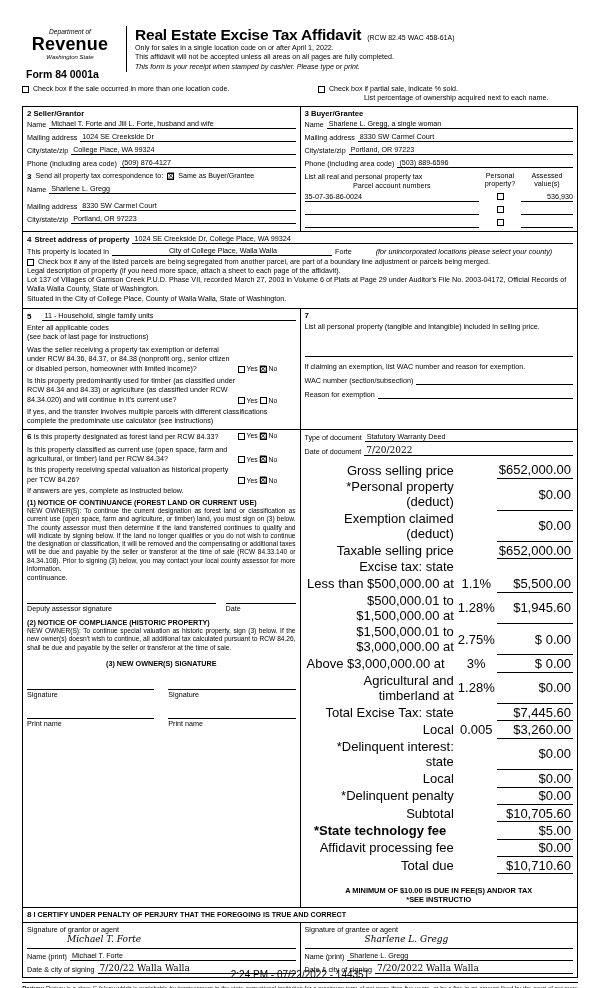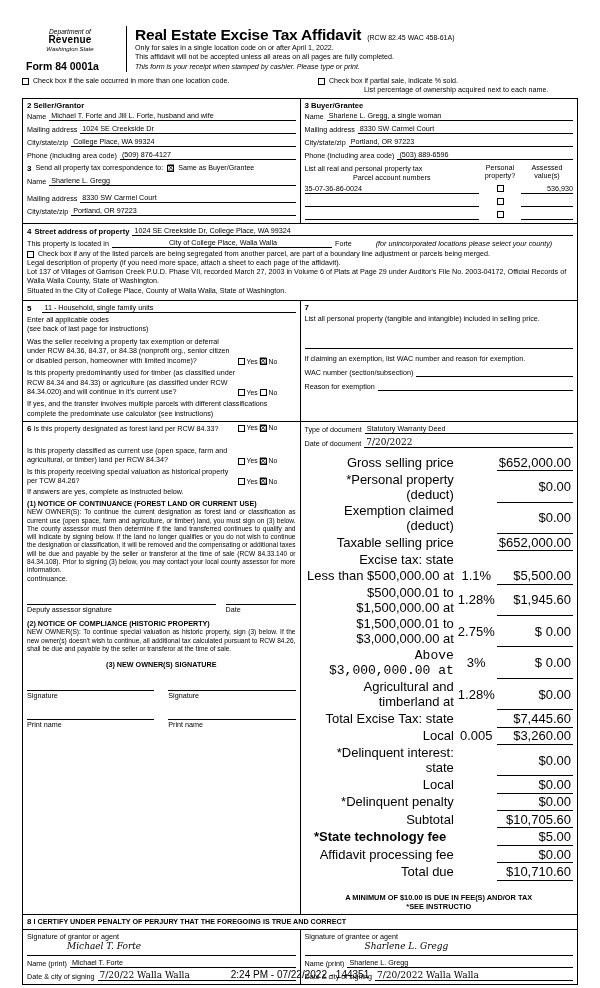--- a/index.html
+++ b/index.html
@@ -15,21 +15,21 @@
   .page {
     position: relative;
     width: 600px; height: 988px;
     padding: 26px 22px 0 22px;
   }
 
   
   .hdr { display: flex; align-items: flex-start; gap: 8px; }
   .dor { width: 96px; text-align: center; padding-top: 2px; }
   .dor .d1 { font-size: 6.6px; font-style: italic; }
-  .dor .d2 { font-size: 10px; font-weight: bold; letter-spacing: .2px; line-height: 1.05; }
+  .dor .d2 { font-size: 18px; font-weight: bold; letter-spacing: .2px; line-height: 1.05; }
   .dor .d3 { font-size: 6px; font-style: italic; }
   .dor .frm { font-size: 10.5px; font-weight: bold; margin-top: 8px; text-align: left; padding-left: 4px;}
   .hdr-main { flex: 1; border-left: 1px solid #000; padding-left: 8px; }
   .title { font-size: 15.5px; font-weight: bold; letter-spacing: -0.2px; display:inline-block;}
   .title-sup { font-size: 7px; font-weight: normal; margin-left: 6px; }
   .hdr-line { font-size: 7.1px; line-height: 1.32; }
 
   .cbrow { display:flex; align-items:flex-start; gap:4px; margin-top:3px; font-size:7.1px;}
   .cb { display:inline-block; width:7px; height:7px; border:1px solid #000; flex:none; margin-top:1px; background:#fff;}
   .cb.chk { position: relative; }
@@ -281,21 +281,21 @@
           <span>Is this property designated as forest land per RCW 84.33?</span></div>
         <div style="width:58px;">
           <div class="ynrow">
               <span class="cb"></span>
               <span class="yn">Yes</span>
           <span class="cb chk"></span>
               <span class="yn">No</span>
             </div>
         </div>
       </div>
-      <div style="display:flex; margin-top:13px;">
+      <div style="display:flex; margin-top:4px;">
         <div style="flex:1; line-height:1.3;">Is this property classified as current use (open space, farm and agricultural, or timber) land per RCW 84.34?</div>
         <div style="width:58px; align-self:flex-end;">
           <div class="ynrow">
               <span class="cb"></span>
               <span class="yn">Yes</span>
           <span class="cb chk"></span>
               <span class="yn">No</span>
             </div>
         </div>
       </div>
@@ -400,21 +400,21 @@
               <td class="l" style="text-align:right;">$500,000.01  to  $1,500,000.00 at</td>
               <td class="c">1.28%</td>
               <td class="r">$1,945.60</td>
             </tr>
           <tr>
               <td class="l" style="text-align:right;">$1,500,000.01  to  $3,000,000.00 at</td>
               <td class="c">2.75%</td>
               <td class="r">$ 0.00</td>
             </tr>
           <tr>
-              <td class="l" style="text-align:right;font-family:Liberation Mono, monospace;">Above $3,000,000.00 at</td>
+              <td class="l" style="">Above $3,000,000.00 at</td>
               <td class="c">3%</td>
               <td class="r">$ 0.00</td>
             </tr>
           <tr>
               <td class="l" style="text-align:right;">Agricultural and timberland at</td>
               <td class="c">1.28%</td>
               <td class="r">$0.00</td>
             </tr>
           <tr>
               <td class="l" style="text-align:right;">Total Excise Tax: state</td>

